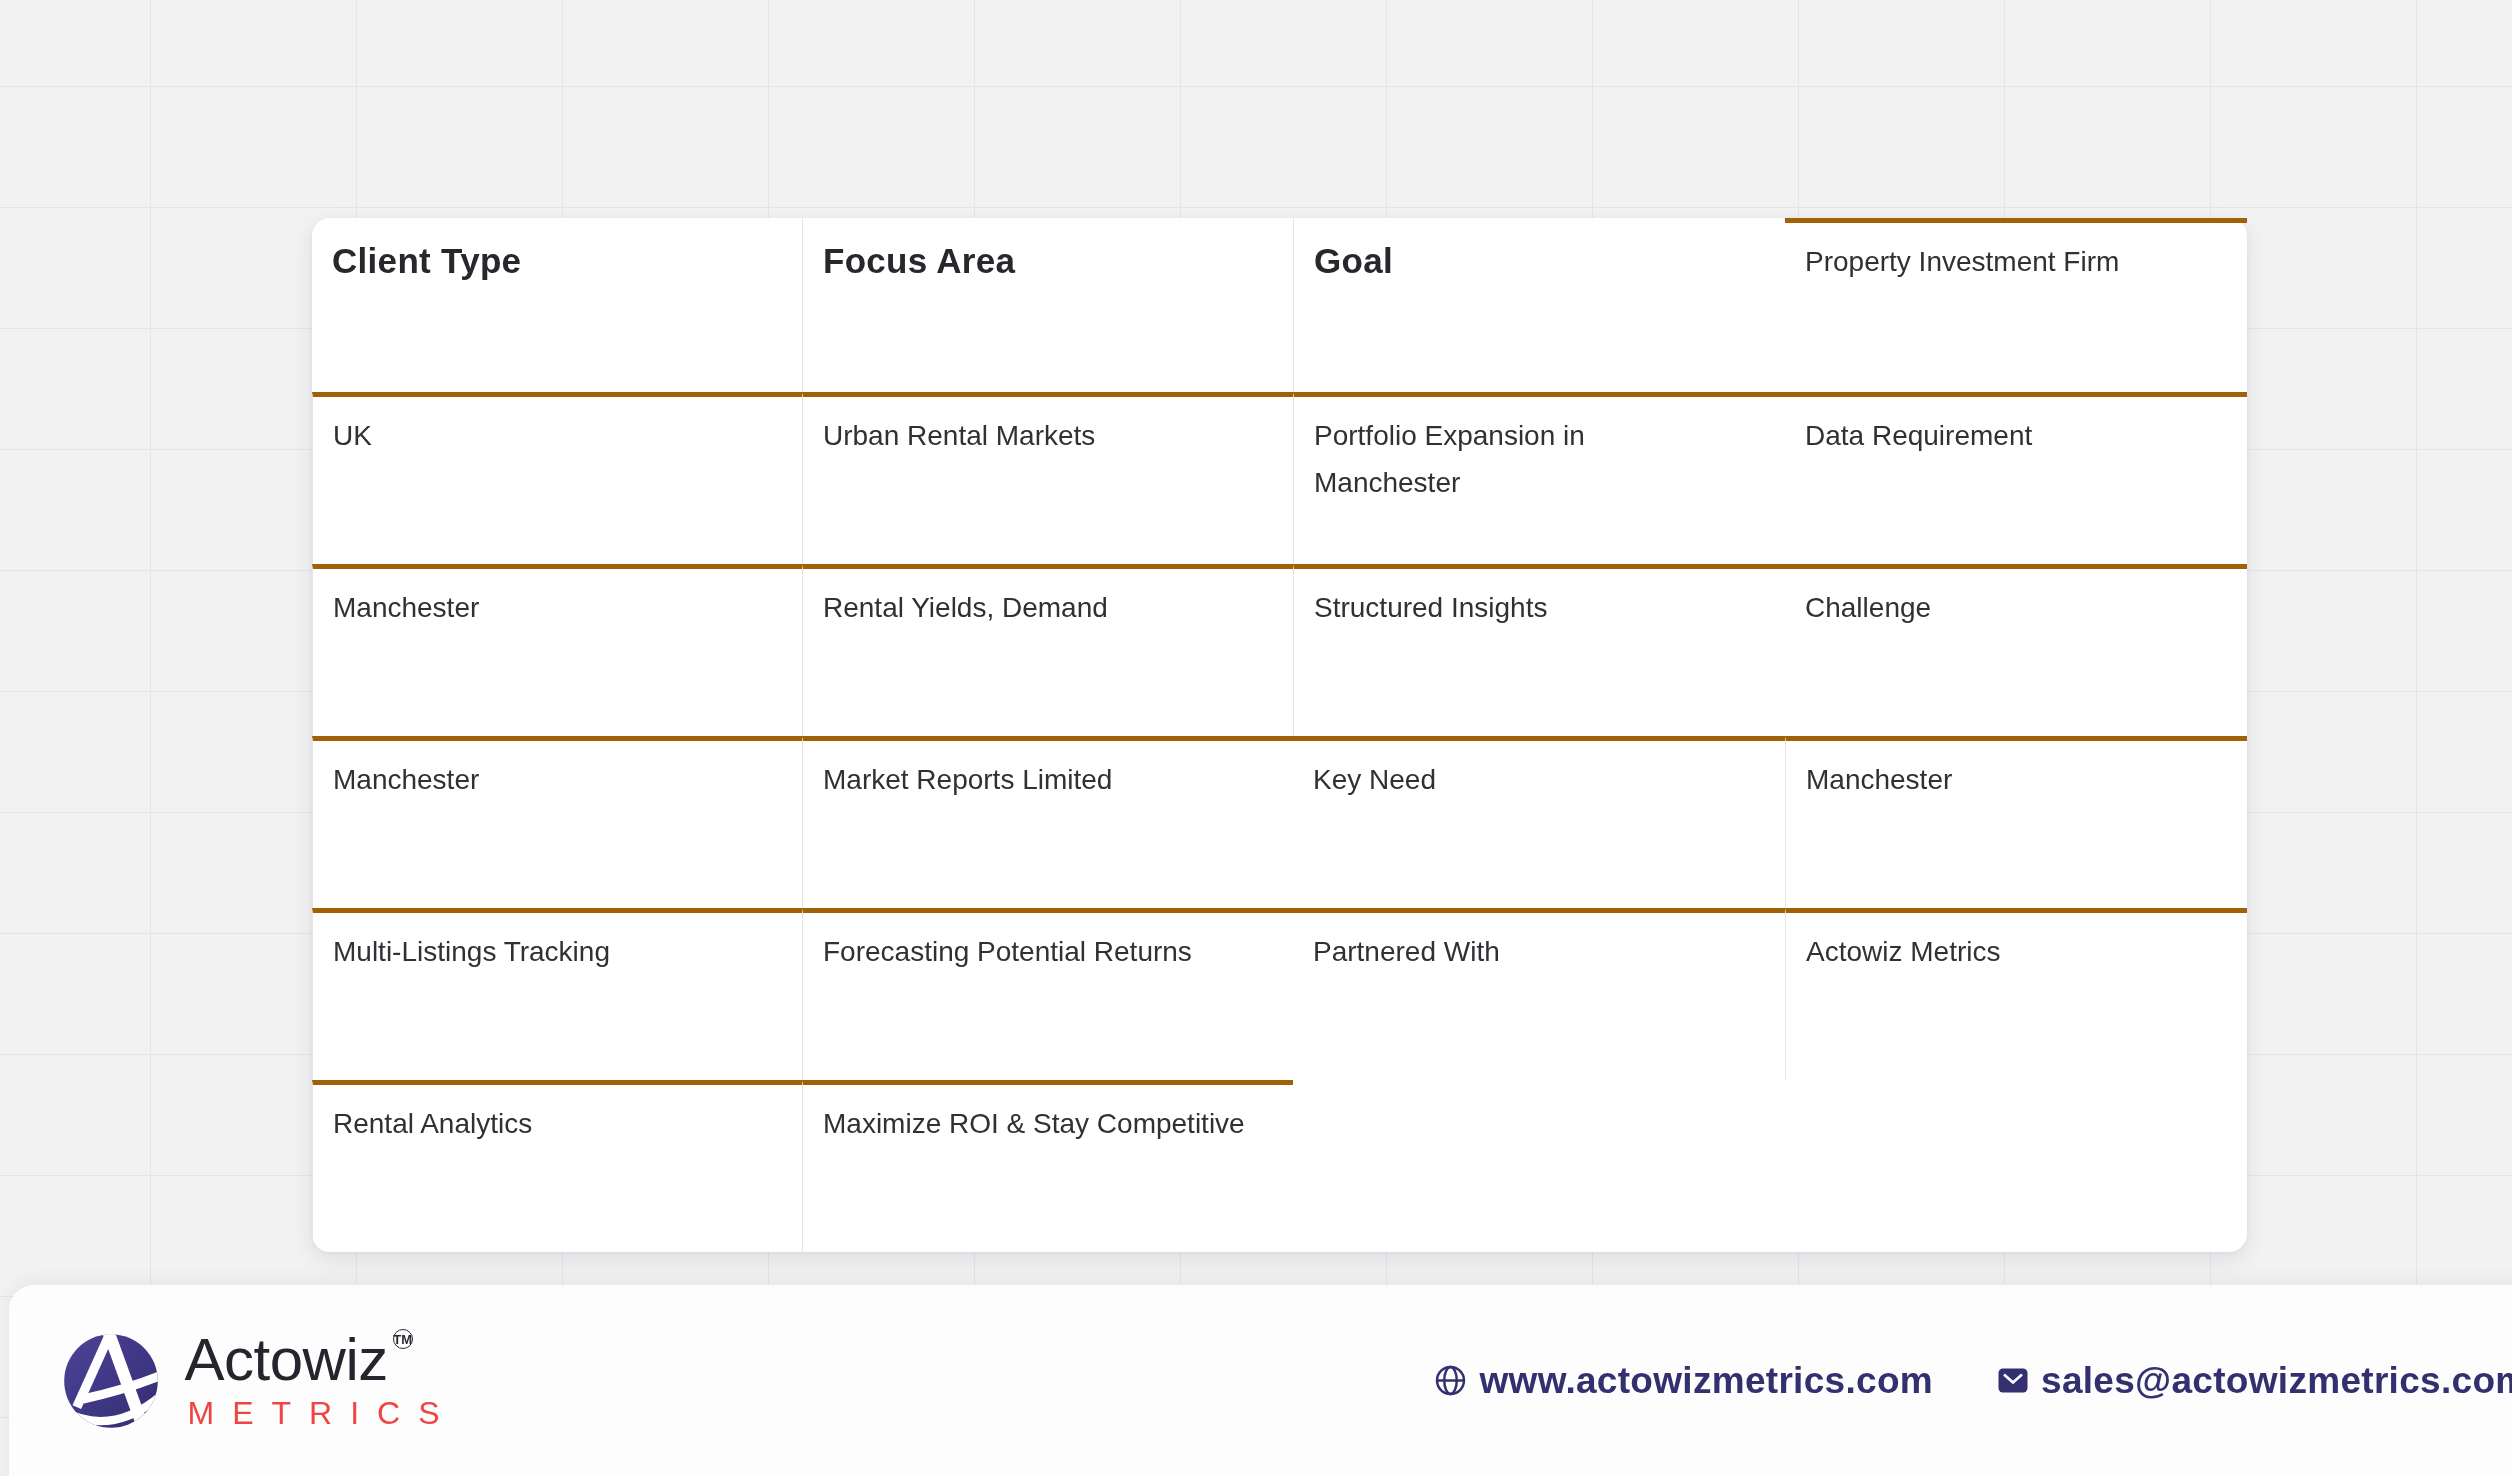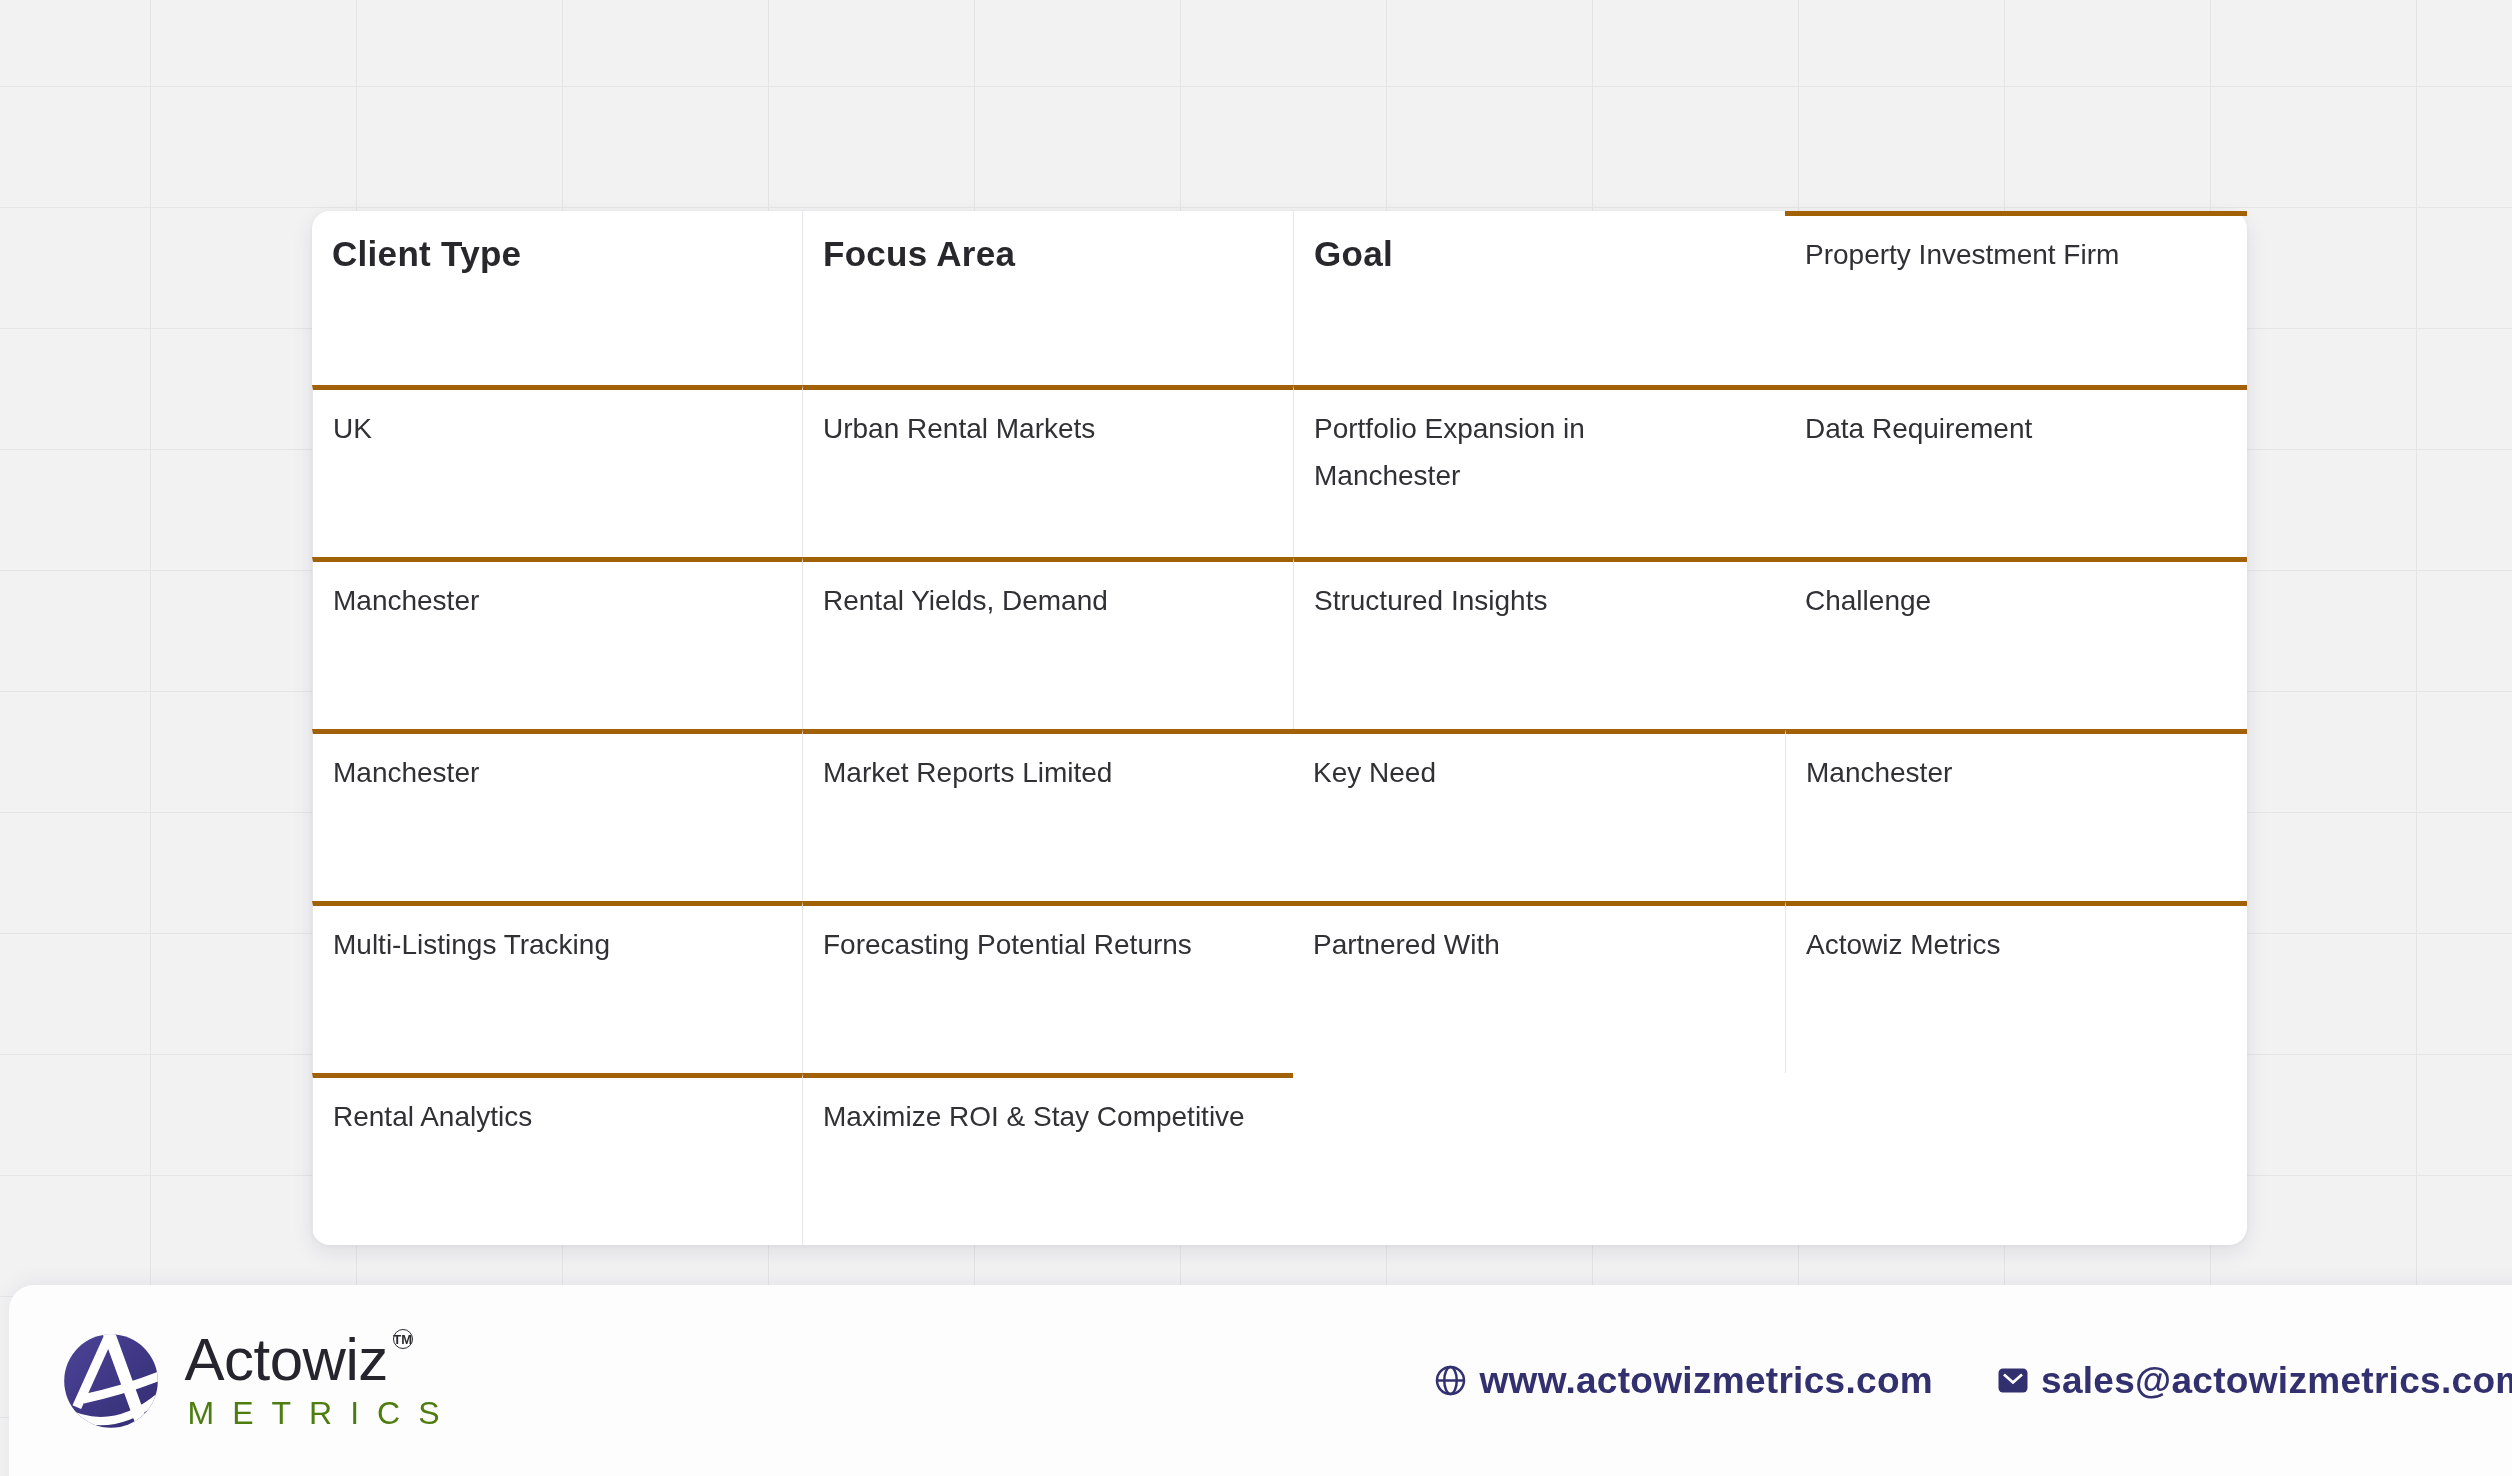--- a/index.html
+++ b/index.html
@@ -12,21 +12,21 @@
       linear-gradient(to right, #e5e5e8 1px, transparent 1px),
       linear-gradient(to bottom, #e5e5e8 1px, transparent 1px);
     background-size: 206px 121px, 206px 121px;
     background-position: 150px 86px, 150px 86px;
     font-family: "Liberation Sans", "DejaVu Sans", sans-serif;
   }
 
   
   .table-card {
     position: absolute;
-    left: 312px; top: 211px;
+    left: 312px; top: 218px;
     width: 1935px; height: 1034px;
     background: #ffffff;
     border-radius: 18px;
     box-shadow: 0 7px 22px rgba(25,25,50,0.09), 0 1px 4px rgba(25,25,50,0.04);
   }
   .tgrid {
     display: grid;
     width: 100%; height: 100%;
     grid-template-columns: 490px 491px 492px 1fr;
     grid-template-rows: 174px repeat(5, 1fr);
@@ -92,21 +92,21 @@
     font-size: 13px; font-weight: 700; color: #2a2930;
     letter-spacing: 0;
   }
   .brand-sub {
     margin-top: 9px;
     margin-left: 3px;
     font-size: 32px;
     font-weight: 500;
     letter-spacing: 18px;
     line-height: 32px;
-    color: #4d7c0f;
+    color: #ef4444;
   }
   .links {
     position: absolute;
     right: 32px; top: 0;
     height: 191px;
     display: flex;
     align-items: center;
     gap: 65px;
   }
   .link { display: flex; align-items: center; gap: 13px; cursor: pointer; }

